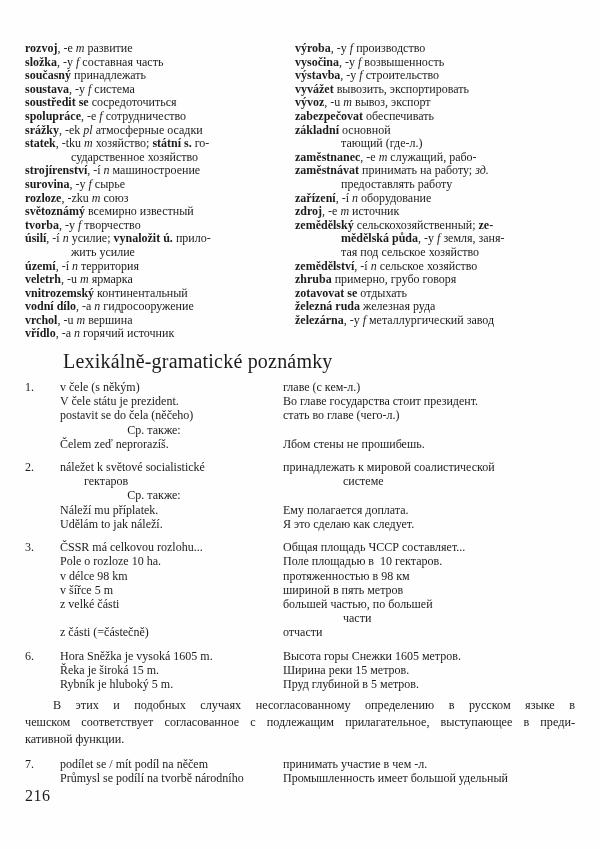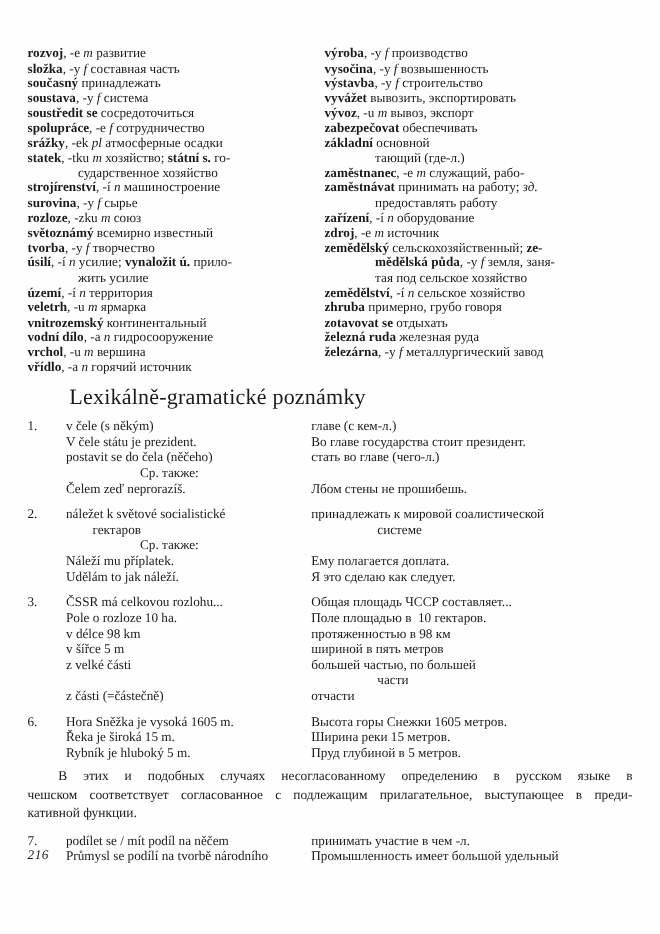--- a/index.html
+++ b/index.html
@@ -44,22 +44,22 @@
 
   
   .paragraph{margin-top:6px;font-size:12.2px;}
   .pline{line-height:17px;}
   .pline.just{text-align:justify;text-align-last:justify;}
   .pline.first{text-indent:28px;}
 
   .notes2{margin-top:9px;}
 
   .page-number{
-    position:absolute;left:25px;top:770px;
-    font-size:12px;letter-spacing:.5px;font-style:italic;
+    position:absolute;left:25px;top:787px;
+    font-size:16px;letter-spacing:.5px;
   }
 </style>
 </head>
 <body>
 
 <div class="page">
 
   <div class="vocab">
     <div class="vcol-left">
         <div class="entry">

